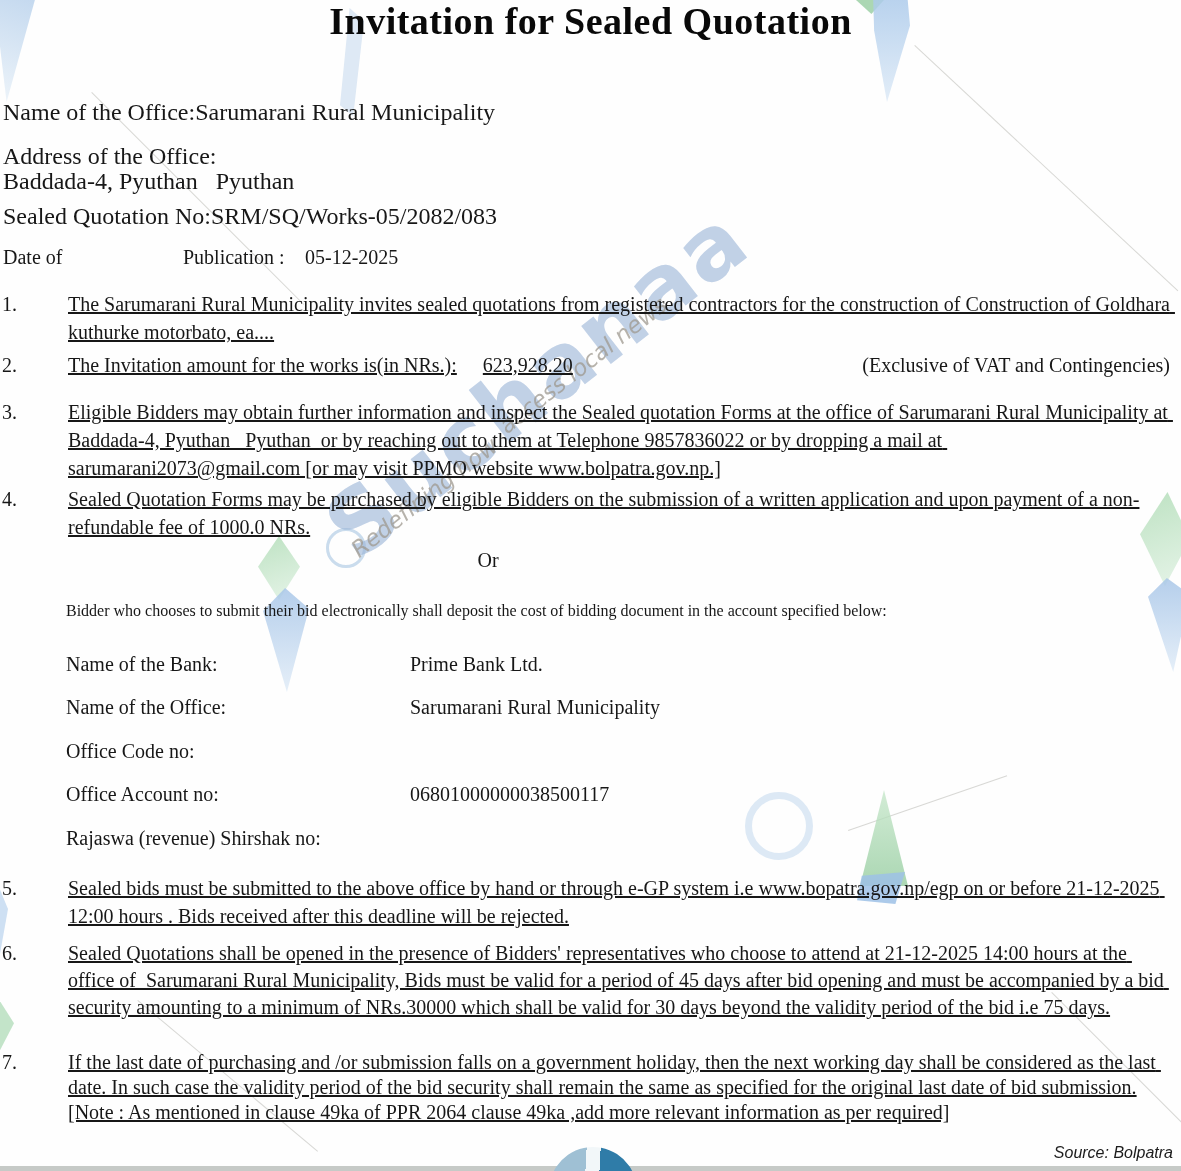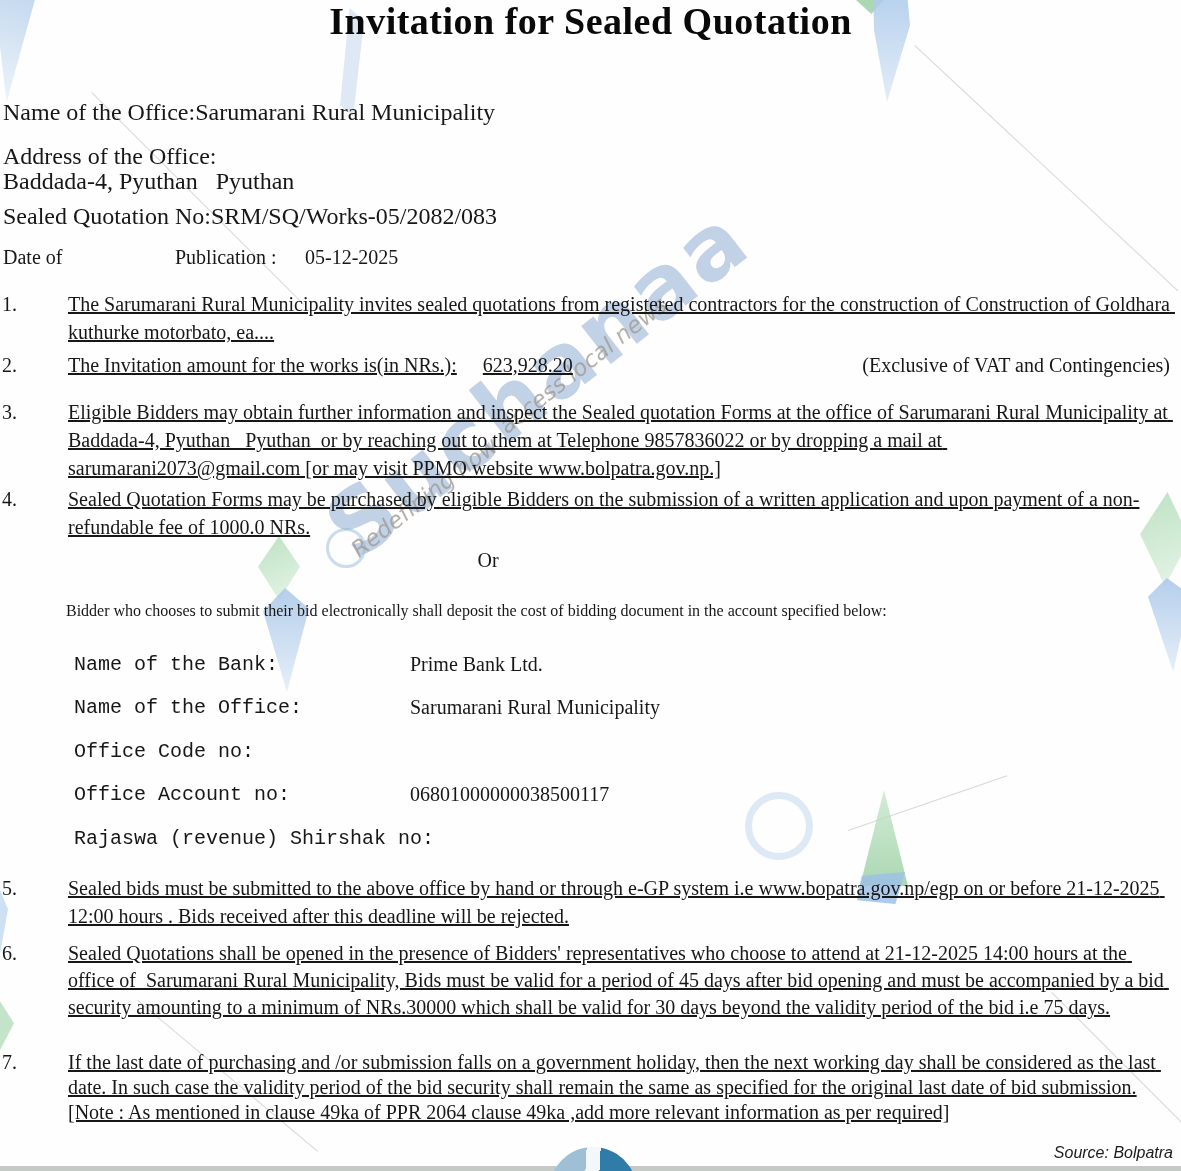--- a/index.html
+++ b/index.html
@@ -70,34 +70,34 @@
   .l5{left:138px;top:1000px;width:235px;transform:rotate(40deg);}
   
   .content{position:absolute;inset:0;z-index:1;}
   .abs{position:absolute;}
   .title{left:0;top:-4px;width:100%;text-align:center;font-weight:bold;
     font-size:38px;line-height:50px;letter-spacing:.5px;color:#090909;}
   .hline{left:3px;font-size:24px;line-height:26px;white-space:pre-wrap;}
   .daterow{left:3px;top:246px;width:600px;height:26px;font-size:20px;}
   .daterow span{position:absolute;white-space:pre;}
   .d1{left:0;}
-  .d2{left:172px;}
+  .d2{left:180px;}
   .d3{left:302px;}
   .item{left:0;right:3px;display:flex;font-size:20px;line-height:28px;}
   .item .no{flex:none;width:66px;padding-left:2px;}
   .item .txt{flex:1;white-space:pre-wrap;text-decoration:underline;}
   .item .t{display:block;white-space:pre-wrap;}
   .item6{line-height:27px;}
   .item7{line-height:25px;}
   .amount{margin-left:26px;white-space:pre;}
   .side-note{right:11px;top:354px;font-size:20px;white-space:pre;}
   .or{left:0;top:549px;width:920px;text-align:center;font-size:20px;padding-left:28px;}
   .intro{left:66px;right:3px;top:602px;font-size:16px;white-space:pre-wrap;}
   .bankrow{left:66px;right:3px;height:26px;font-size:20px;}
-  .bankrow .lab{position:absolute;left:8px;white-space:pre;font-family:Liberation Mono, monospace;}
+  .bankrow .lab{position:absolute;left:0;white-space:pre;}
   .bankrow .val{position:absolute;left:344px;white-space:pre;}
   .source{right:8px;top:1144px;font-family:"Liberation Sans",sans-serif;
     font-style:italic;font-size:16px;color:#1c1c1c;}
 </style>
 </head>
 <body>
 
 <div class="page">
 
   <div class="wm">

